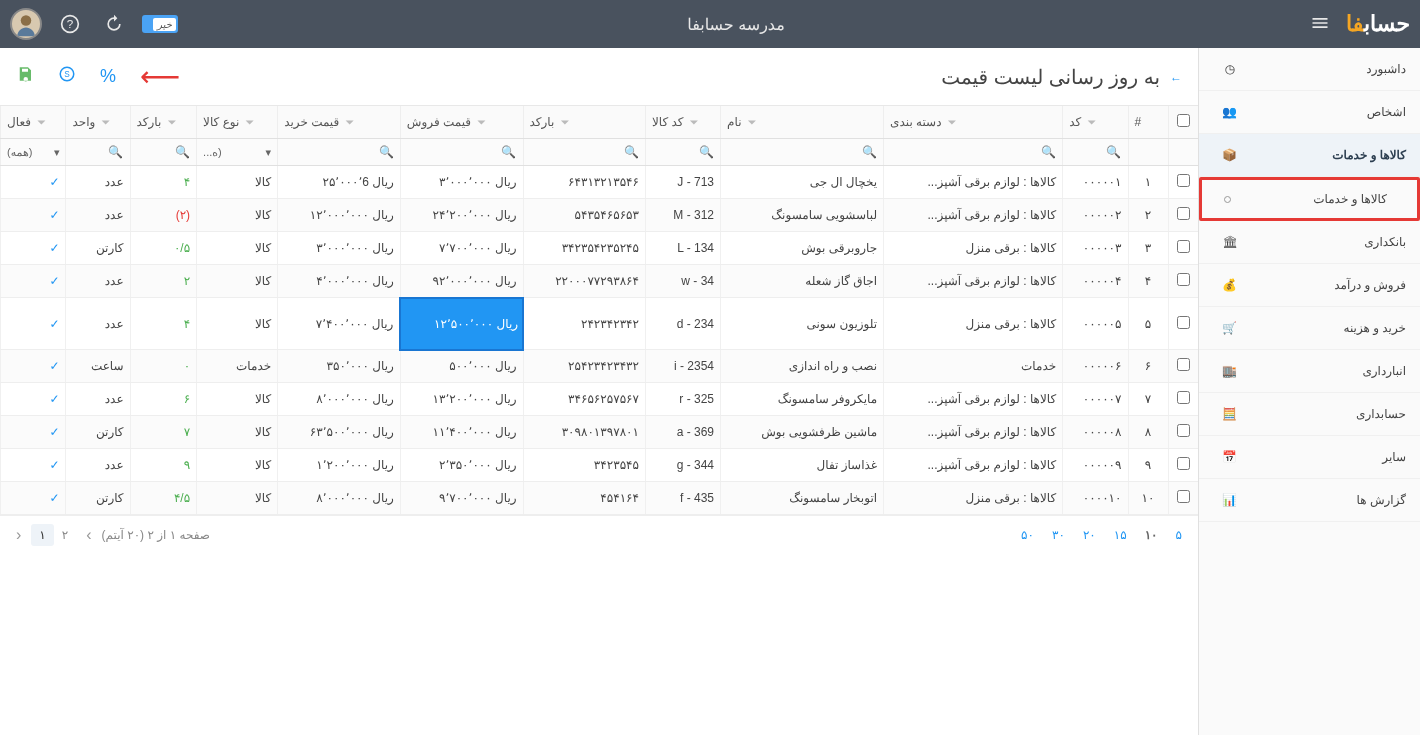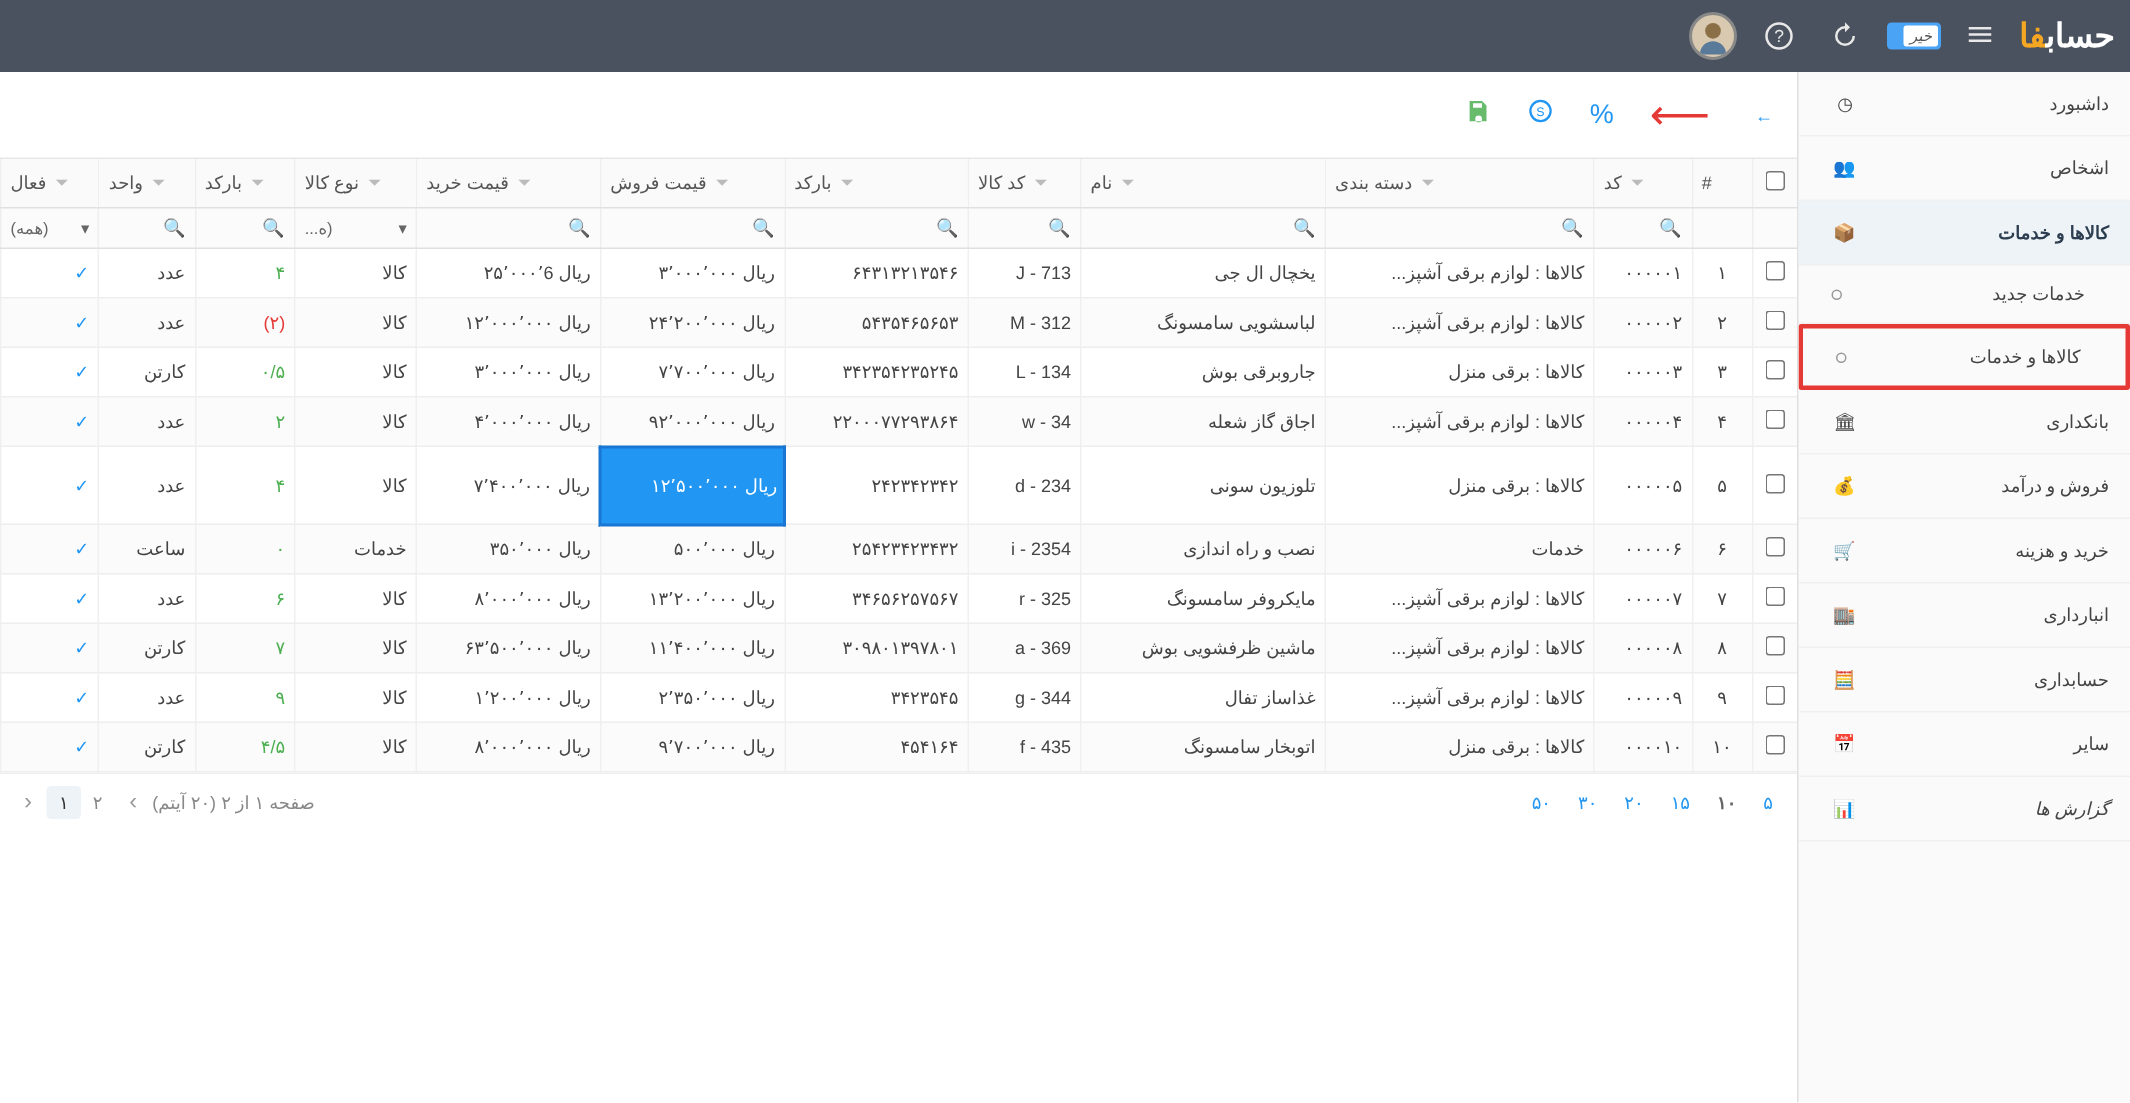--- a/index.html
+++ b/index.html
@@ -75,20 +75,21 @@
 
 <div class="header">
   <div class="header-logo">
     <span class="fa">حساب</span><span>فا</span>
   </div>
   <div class="menu-icon">
     <svg viewBox="0 0 24 24">
         <path d="M3 6h18v2H3zm0 5h18v2H3zm0 5h18v2H3z"></path>
       </svg>
   </div>
+  <div class="header-title">مدرسه حسابفا</div>
   <div class="header-left">
     <div class="toggle">
       <span class="toggle-label">خیر</span>
     </div>
     <div class="header-icon">
       <svg viewBox="0 0 24 24">
           <path d="M12 4a8 8 0 108 8h-2a6 6 0 11-6-6v3l4-4-4-4z"></path>
         </svg>
     </div>
     <div class="header-icon">
@@ -114,24 +115,20 @@
         <span class="nav-icon">◷</span>
       </div>
       <div class="nav-item" style="justify-content: space-between;">
         <span style="flex: 1 1 0%;">اشخاص</span>
         <span class="nav-icon">👥</span>
       </div>
       <div class="nav-item active" style="justify-content: space-between;">
         <span style="flex: 1 1 0%;">کالاها و خدمات</span>
         <span class="nav-icon">📦</span>
       </div>
-      <div class="nav-item sub" style="justify-content: space-between;">
-        <span>خدمات جدید</span>
-        <span class="bullet" style="margin-right: auto;"></span>
-      </div>
       <div class="nav-item sub highlighted" style="justify-content: space-between;">
         <span>کالاها و خدمات</span>
         <span class="bullet" style="margin-right: auto;"></span>
       </div>
       <div class="nav-item" style="justify-content: space-between;">
         <span style="flex: 1 1 0%;">بانکداری</span>
         <span class="nav-icon">🏛</span>
       </div>
       <div class="nav-item" style="justify-content: space-between;">
         <span style="flex: 1 1 0%; font-family: Liberation Serif, serif;">فروش و درآمد</span>
@@ -147,28 +144,29 @@
       </div>
       <div class="nav-item" style="justify-content: space-between;">
         <span style="flex: 1 1 0%; text-align: right;">حسابداری</span>
         <span class="nav-icon">🧮</span>
       </div>
       <div class="nav-item" style="justify-content: space-between;">
         <span style="flex: 1 1 0%;">سایر</span>
         <span class="nav-icon">📅</span>
       </div>
       <div class="nav-item" style="justify-content: space-between;">
-        <span style="flex: 1 1 0%; font-style: italic;">گزارش ها</span>
+        <span style="flex: 1 1 0%;">گزارش ها</span>
         <span class="nav-icon">📊</span>
       </div>
     </div>
 
   <div class="main">
     <div class="page-header">
       <span class="back">←</span>
+      <h1>به روز رسانی لیست قیمت</h1>
       <div class="toolbar">
         <span class="red-arrow">⟵</span>
         <span class="toolbar-icon">%</span>
         <span class="toolbar-icon">
           <svg width="18" height="18" viewBox="0 0 24 24" fill="none" stroke="#2196f3" stroke-width="2">
               <circle cx="12" cy="12" r="9"></circle>
               <text x="12" y="16" text-anchor="middle" font-size="11" fill="#2196f3" stroke="none">S</text>
             </svg>
         </span>
         <span class="toolbar-icon save">

